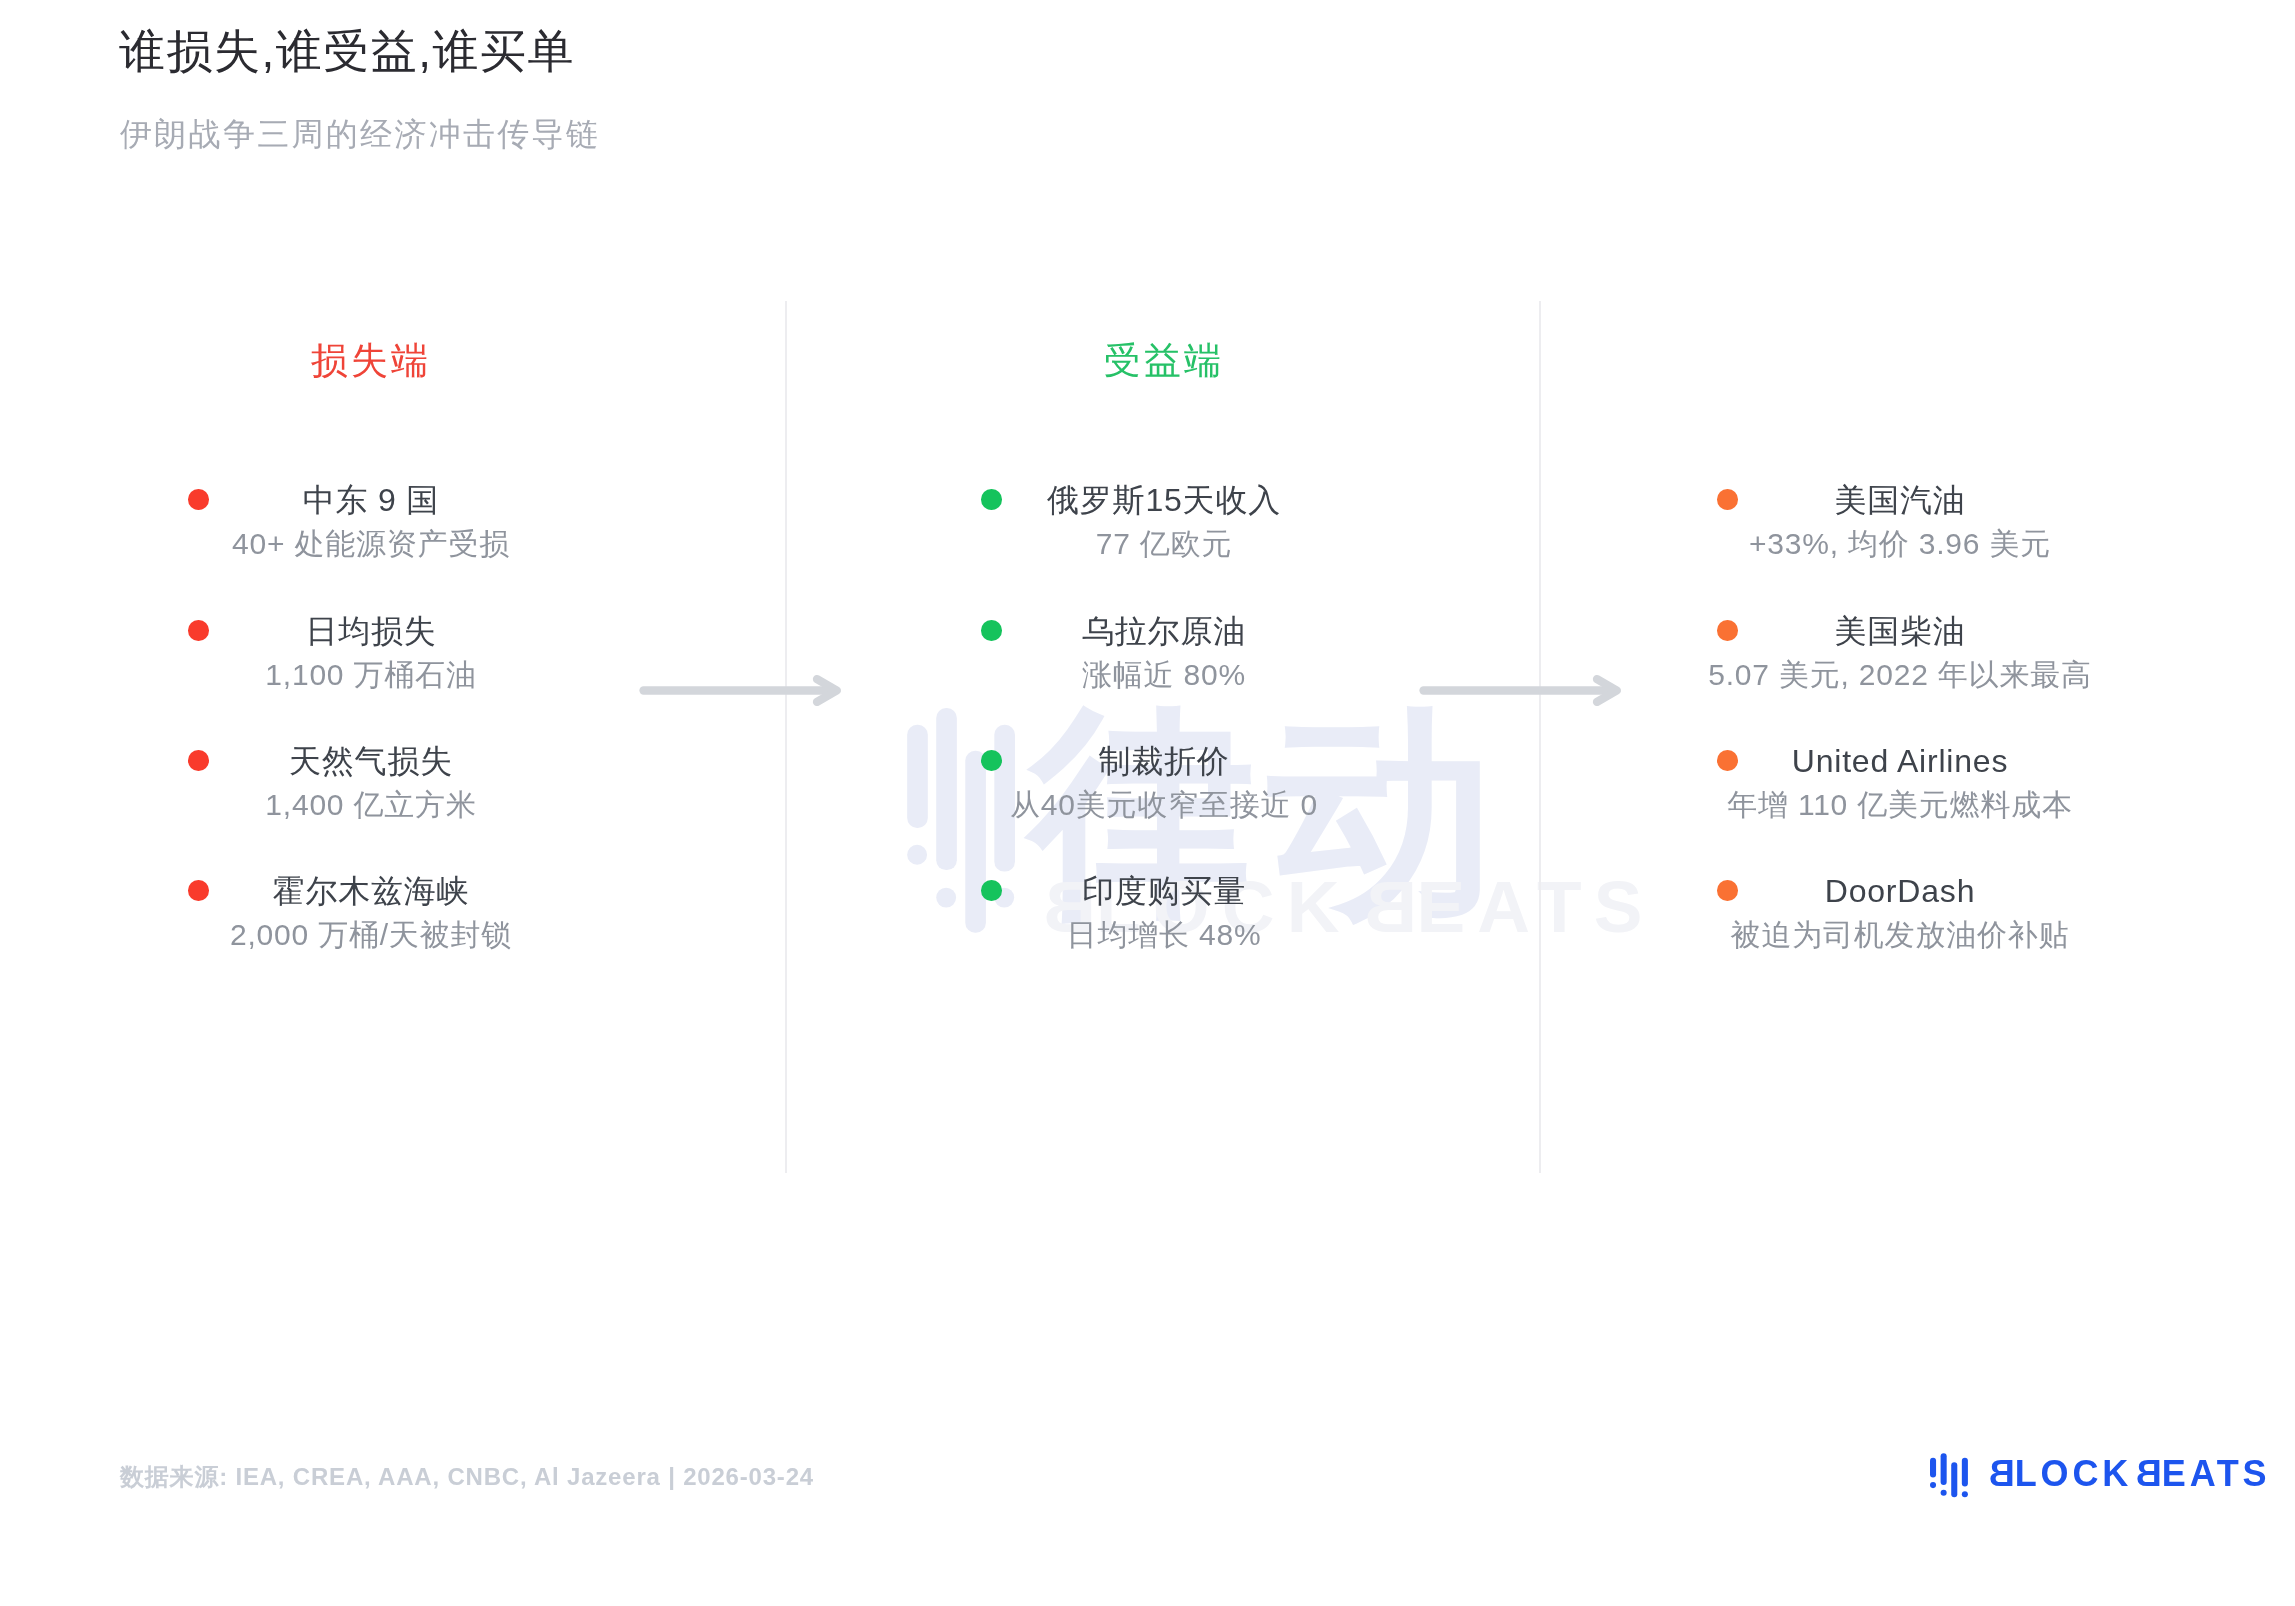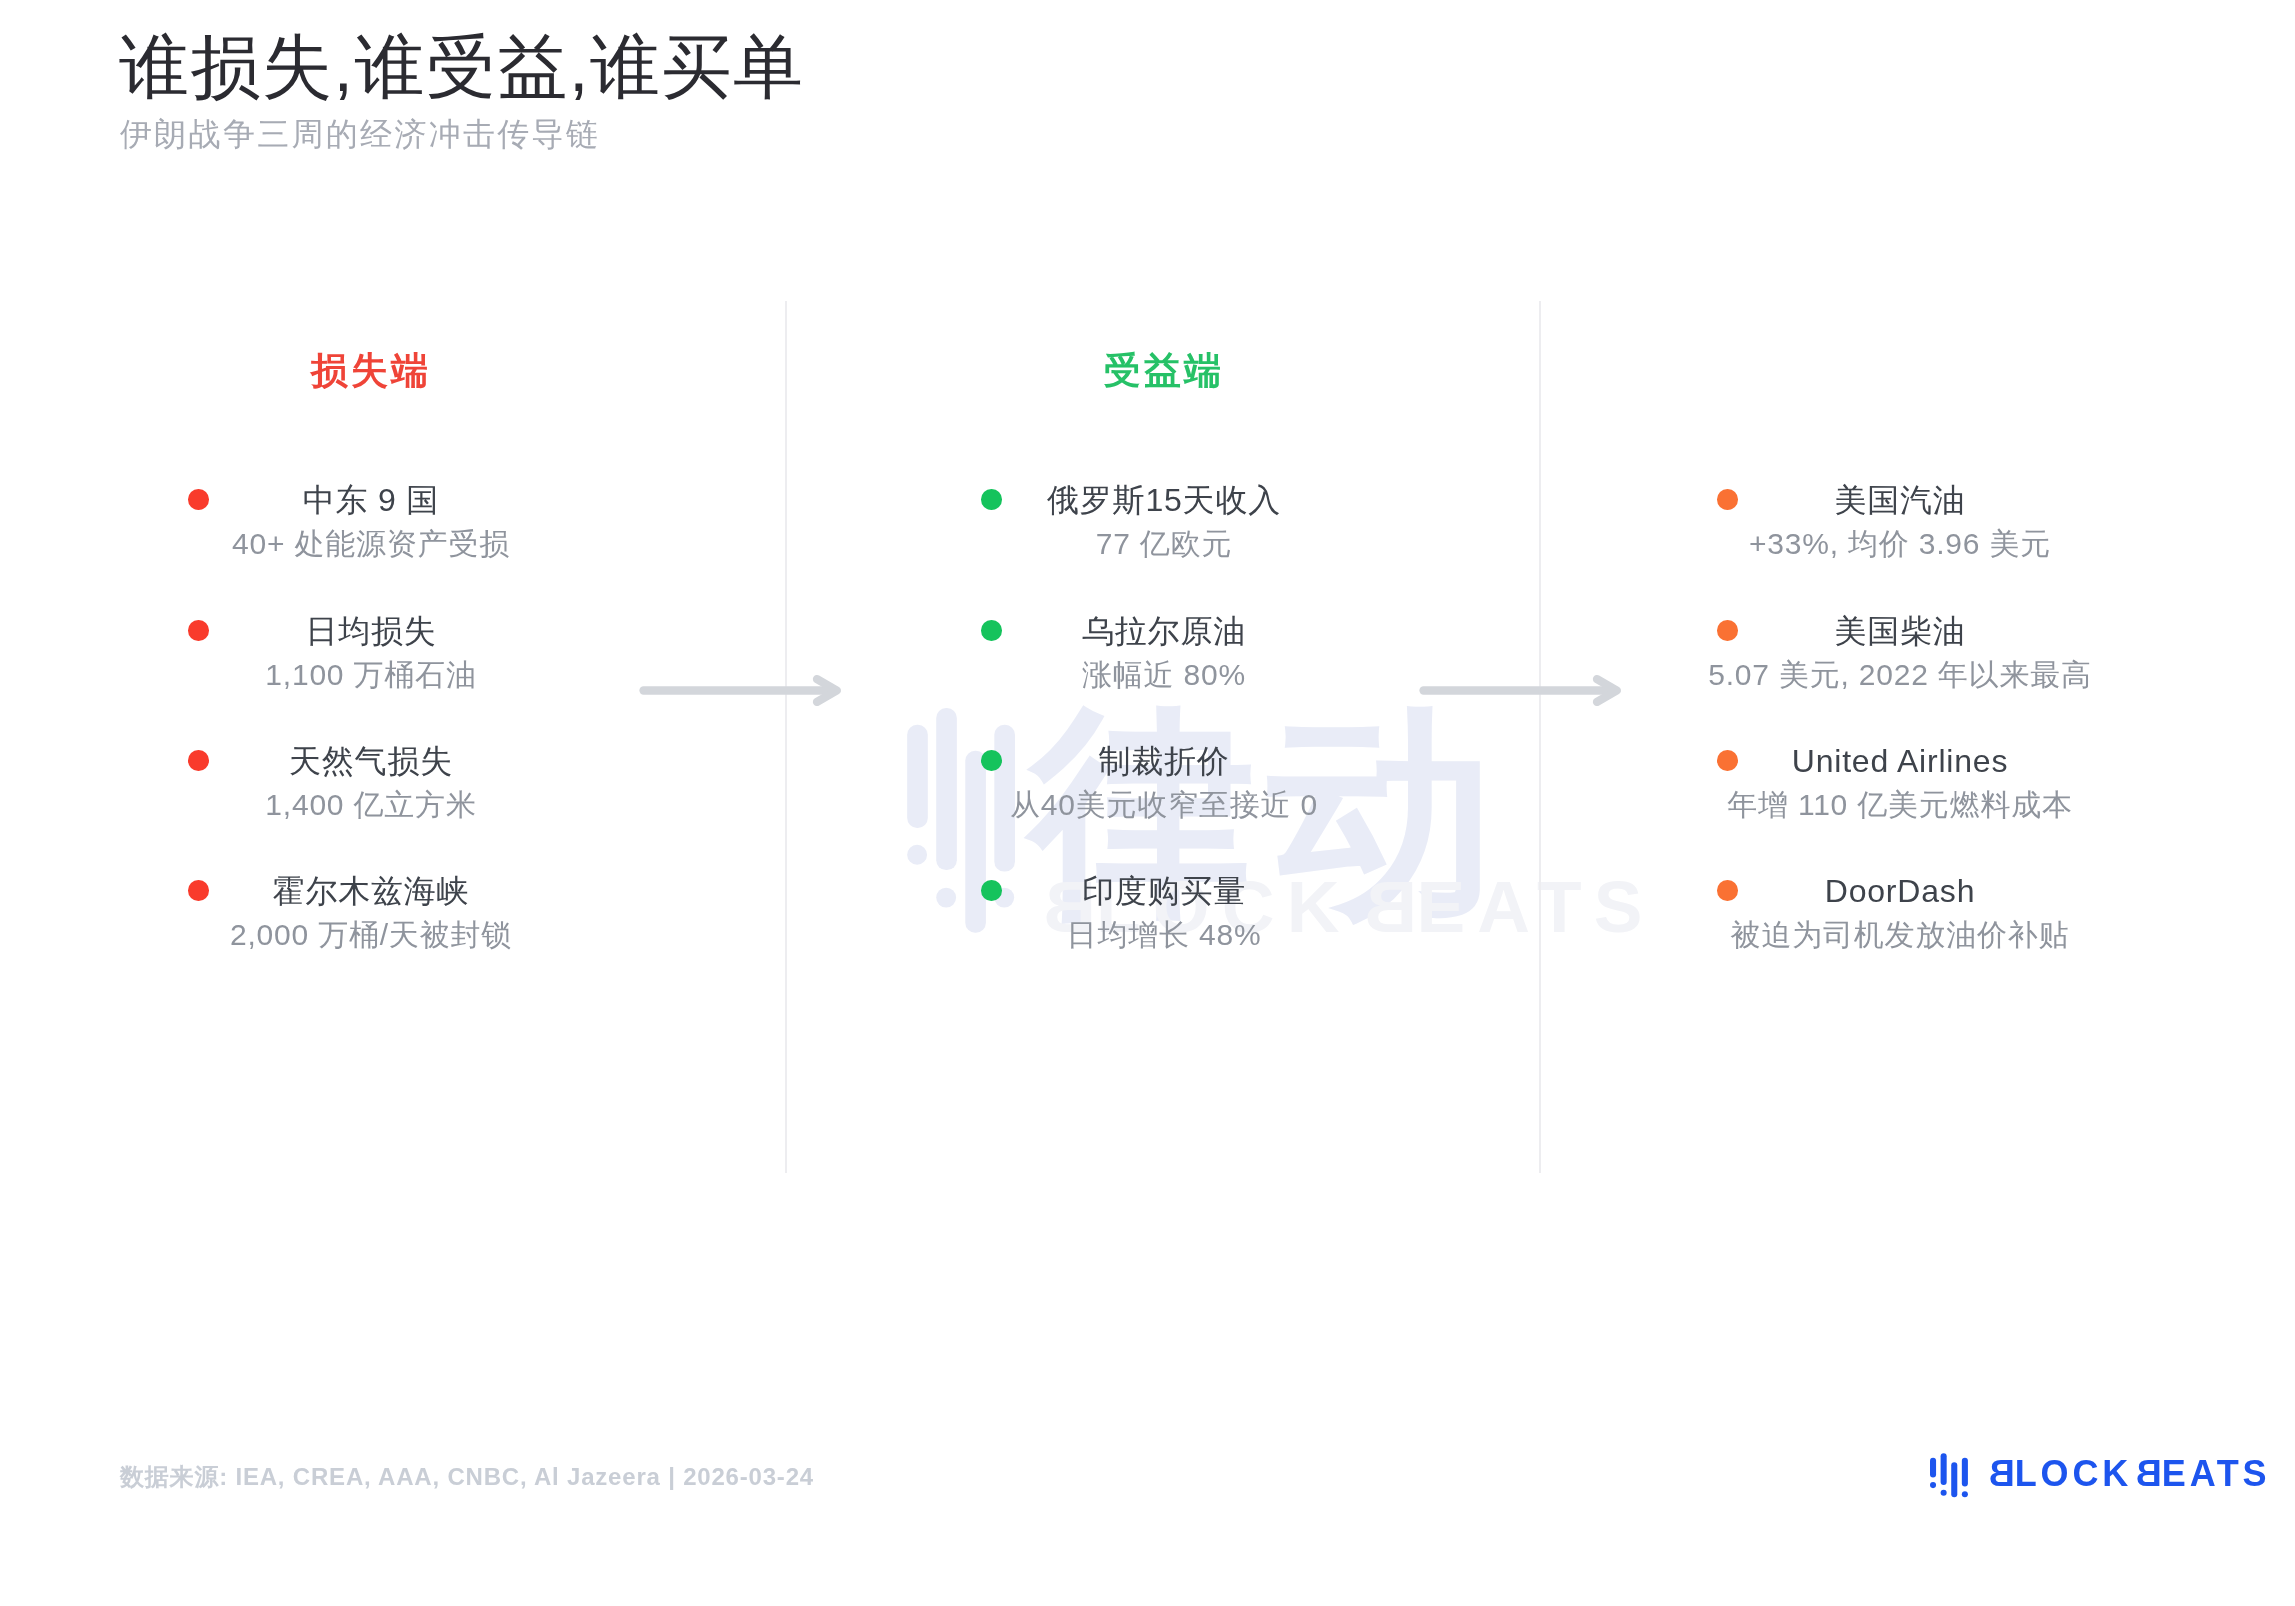--- a/index.html
+++ b/index.html
@@ -2,42 +2,42 @@
 <html style="font-size:12.2px"><head>
 <meta charset="utf-8">
 <style>
   html,body{margin:0;padding:0;background:#ffffff;}
   #canvas{
     position:relative;width:2295px;height:1607px;background:#ffffff;overflow:hidden;
     font-family:"Liberation Sans","DejaVu Sans",sans-serif;
   }
   
   .page-title{
-    position:absolute;left:119px;top:21.4px;font-size:70px;font-weight:300;
+    position:absolute;left:119px;top:21.4px;font-size:46px;font-weight:300;
     color:#2b2b31;letter-spacing:1.5px;
   }
   .page-subtitle{
     position:absolute;left:120px;top:113px;font-size:32px;font-weight:300;
     color:#a7abb4;letter-spacing:2.3px;
   }
   
   .watermark{position:absolute;left:907px;top:708px;width:582px;height:245px;z-index:0;}
   .wm-cn{
     position:absolute;left:122px;top:-46px;font-size:226px;font-weight:700;
     color:#e9ecf7;letter-spacing:13.8px;white-space:nowrap;
   }
   .wm-en{
     position:absolute;left:124px;top:157px;font-size:73px;font-weight:bold;
     color:#f2f3f7;letter-spacing:12.2px;white-space:nowrap;
   }
   
   .col{position:absolute;top:0;width:566px;height:1224px;z-index:1;}
   .col-header{
-    position:absolute;top:346px;width:100%;text-align:center;
-    font-size:37px;font-weight:700;letter-spacing:3.1px;color:var(--head);
+    position:absolute;top:336px;width:100%;text-align:center;
+    font-size:37px;font-weight:400;letter-spacing:3.1px;color:var(--head);
   }
   .item{position:absolute;width:100%;text-align:center;}
   .item-dot{
     position:absolute;left:100px;top:6.9px;width:20.7px;height:20.7px;border-radius:50%;
     background:var(--dot);
   }
   .item-title{font-size:32px;font-weight:300;color:#3e434b;line-height:37px;letter-spacing:0.8px;}
   .item-desc{margin-top:10px;font-size:30px;font-weight:300;color:#8f949d;line-height:29px;letter-spacing:0.8px;}
   .it-0{top:482px;} .it-1{top:613px;} .it-2{top:743px;} .it-3{top:873px;}
   

